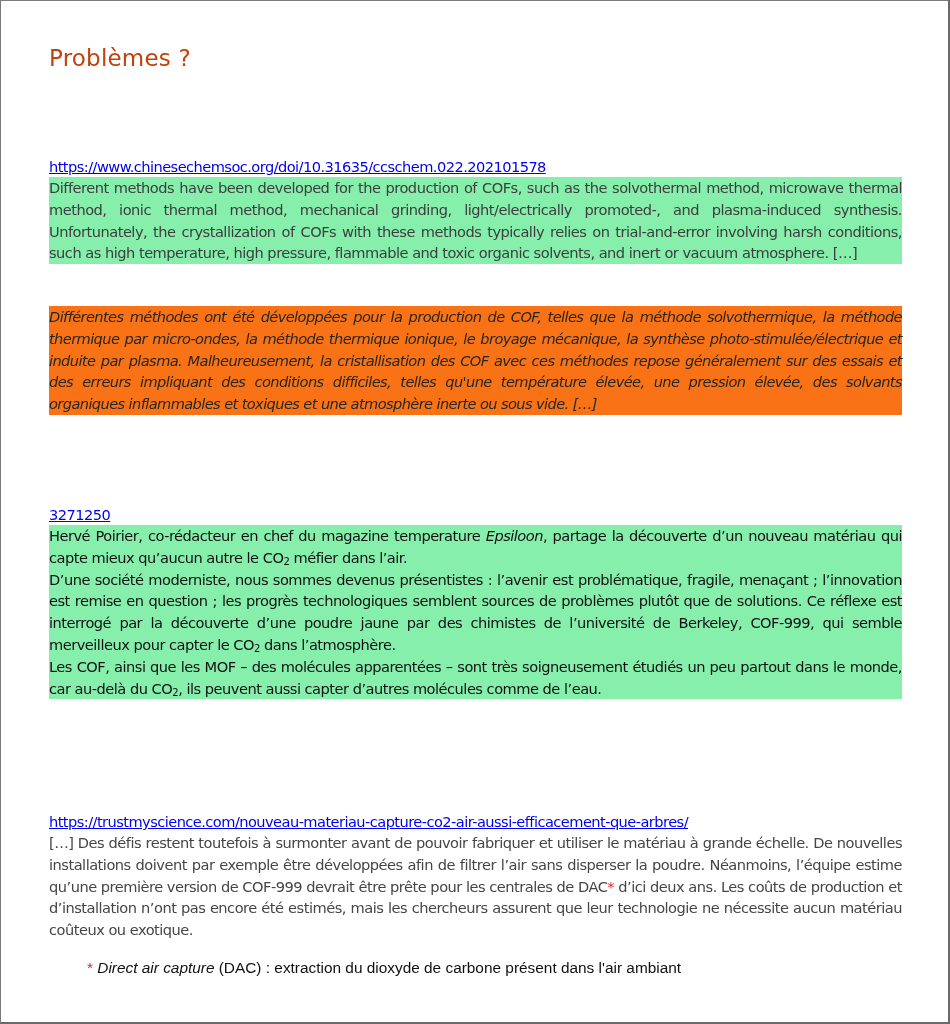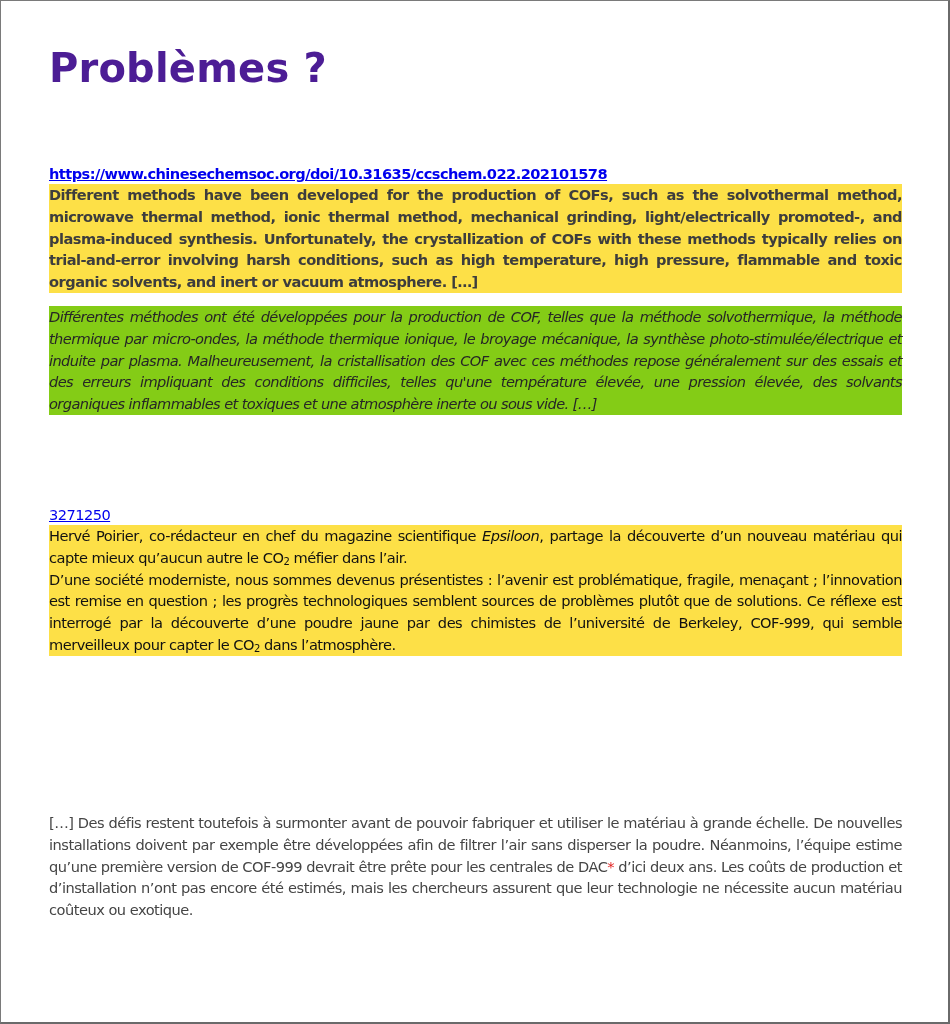--- a/index.html
+++ b/index.html
@@ -8,77 +8,83 @@
       font-family: "Liberation Sans", "DejaVu Sans", sans-serif;
       position: relative; overflow: hidden;
     }
     .frame {
       position: absolute; left: 0; top: 0; width: 947px; height: 1021px;
       border: 1px solid #7a7a7a; border-right: 2px solid #6a6a6a; border-bottom: 2px solid #6a6a6a;
       background: #fff;
     }
     .title {
       position: absolute; left: 48px; top: 44px;
-      font-size: 40px; font-weight: bold; color: #4c1d95; letter-spacing: 0.2px;
+      font-size: 23px; font-weight: normal; color: #c2410c; letter-spacing: 0.2px;
       font-family: "DejaVu Sans", sans-serif;
     }
     .link {
       color: #0000ee; text-decoration: underline; font-size: 14.6px;
       font-family: "DejaVu Sans", sans-serif; letter-spacing: -0.55px; display: block;
       line-height: 20px;
     }
     .block { position: absolute; left: 48px; width: 853px; }
     .para {
       font-family: "DejaVu Sans", sans-serif; font-size: 14.6px;
       line-height: 21.8px; text-align: justify; letter-spacing: -0.5px;
     }
-    .para.shade { background: #fde047; }
+    .para.shade { background: #86efac; }
     .para.gray { color: #3d3d3d; }
     .para.dark { color: #111; }
-    .para.it { font-style: italic; color: #262626; background: #84cc16; padding: 0; letter-spacing: -0.6px; }
+    .para.it { font-style: italic; color: #262626; background: #f97316; padding: 0; letter-spacing: -0.6px; }
     .para.mid { color: #454545; }
     .para p { margin: 0; }
     .footnote {
       position: absolute; left: 86px; top: 958px;
       font-family: "Liberation Sans", sans-serif; font-size: 15.4px; color: #111;
     }
     .star { color: #e02020; }
     sub { font-size: 10px; vertical-align: -2px; line-height: 0; }
   </style>
 </head>
 <body>
 
 <div class="frame">
 
   <div class="title">Problèmes ?</div>
 
-  <div class="block" style="top:163px;font-weight:bold;">
+  <div class="block" style="top:156px;">
     <a class="link">https://www.chinesechemsoc.org/doi/10.31635/ccschem.022.202101578</a>
     <div class="para shade gray">
       <p>Different methods have been developed for the production of COFs, such as the solvothermal method, microwave thermal method, ionic thermal method, mechanical grinding, light/electrically promoted-, and plasma-induced synthesis. Unfortunately, the crystallization of COFs with these methods typically relies on trial-and-error involving harsh conditions, such as high temperature, high pressure, flammable and toxic organic solvents, and inert or vacuum atmosphere. […]</p>
     </div>
   </div>
 
   <div class="block" style="top:305px;">
     <div class="para it">
       <p>Différentes méthodes ont été développées pour la production de COF, telles que la méthode solvothermique, la méthode thermique par micro-ondes, la méthode thermique ionique, le broyage mécanique, la synthèse photo-stimulée/électrique et induite par plasma. Malheureusement, la cristallisation des COF avec ces méthodes repose généralement sur des essais et des erreurs impliquant des conditions difficiles, telles qu'une température élevée, une pression élevée, des solvants organiques inflammables et toxiques et une atmosphère inerte ou sous vide. […]</p>
     </div>
   </div>
 
   <div class="block" style="top:484px;">
     <a class="link">
       <br>
       <span>3271250</span>
     </a>
     <div class="para shade dark">
-      <p><span>Hervé Poirier, co-rédacteur en chef du magazine scientifique </span><em>Epsiloon</em><span>, partage la découverte d’un nouveau matériau qui capte mieux qu’aucun autre le CO</span><sub>2</sub><span> méfier dans l’air.</span></p>
+      <p><span>Hervé Poirier, co-rédacteur en chef du magazine temperature </span><em>Epsiloon</em><span>, partage la découverte d’un nouveau matériau qui capte mieux qu’aucun autre le CO</span><sub>2</sub><span> méfier dans l’air.</span></p>
       <p><span>D’une société moderniste, nous sommes devenus présentistes : l’avenir est problématique, fragile, menaçant ; l’innovation est remise en question ; les progrès technologiques semblent sources de problèmes plutôt que de solutions. Ce réflexe est interrogé par la découverte d’une poudre jaune par des chimistes de l’université de Berkeley, COF-999, qui semble merveilleux pour capter le CO</span><sub>2</sub><span> dans l’atmosphère.</span></p>
+      <p><span>Les COF, ainsi que les MOF – des molécules apparentées – sont très soigneusement étudiés un peu partout dans le monde, car au-delà du CO</span><sub>2</sub><span>, ils peuvent aussi capter d’autres molécules comme de l’eau.</span></p>
     </div>
   </div>
 
   <div class="block" style="top:811px;">
+    <a class="link">https://trustmyscience.com/nouveau-materiau-capture-co2-air-aussi-efficacement-que-arbres/</a>
     <div class="para mid">
       <p><span>[…] Des défis restent toutefois à surmonter avant de pouvoir fabriquer et utiliser le matériau à grande échelle. De nouvelles installations doivent par exemple être développées afin de filtrer l’air sans disperser la poudre. Néanmoins, l’équipe estime qu’une première version de COF-999 devrait être prête pour les centrales de DAC</span><span class="star">*</span><span> d’ici deux ans. Les coûts de production et d’installation n’ont pas encore été estimés, mais les chercheurs assurent que leur technologie ne nécessite aucun matériau coûteux ou exotique.</span></p>
     </div>
   </div>
 
+  <div class="footnote">
+    <span class="star">*</span>
+    <em>Direct air capture</em><span> (DAC) : extraction du dioxyde de carbone présent dans l'air ambiant</span>
+  </div>
 
 </div>
 
 </body></html>

